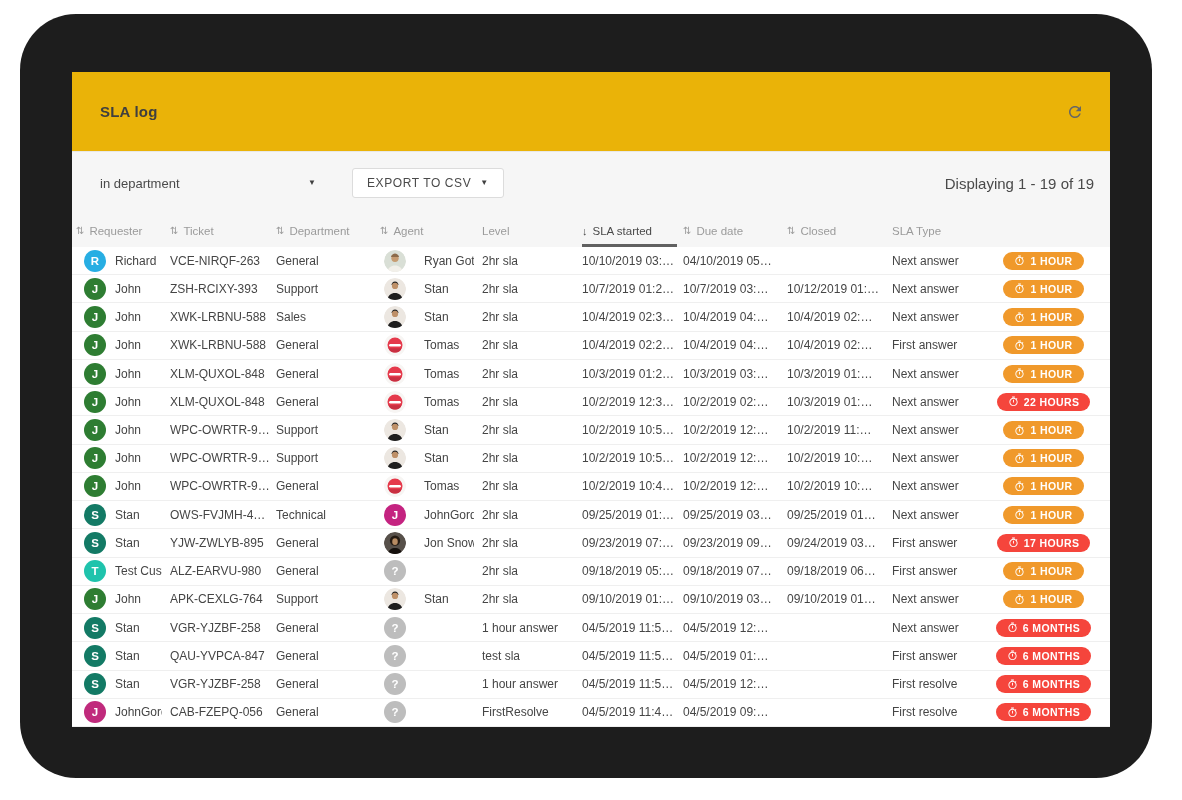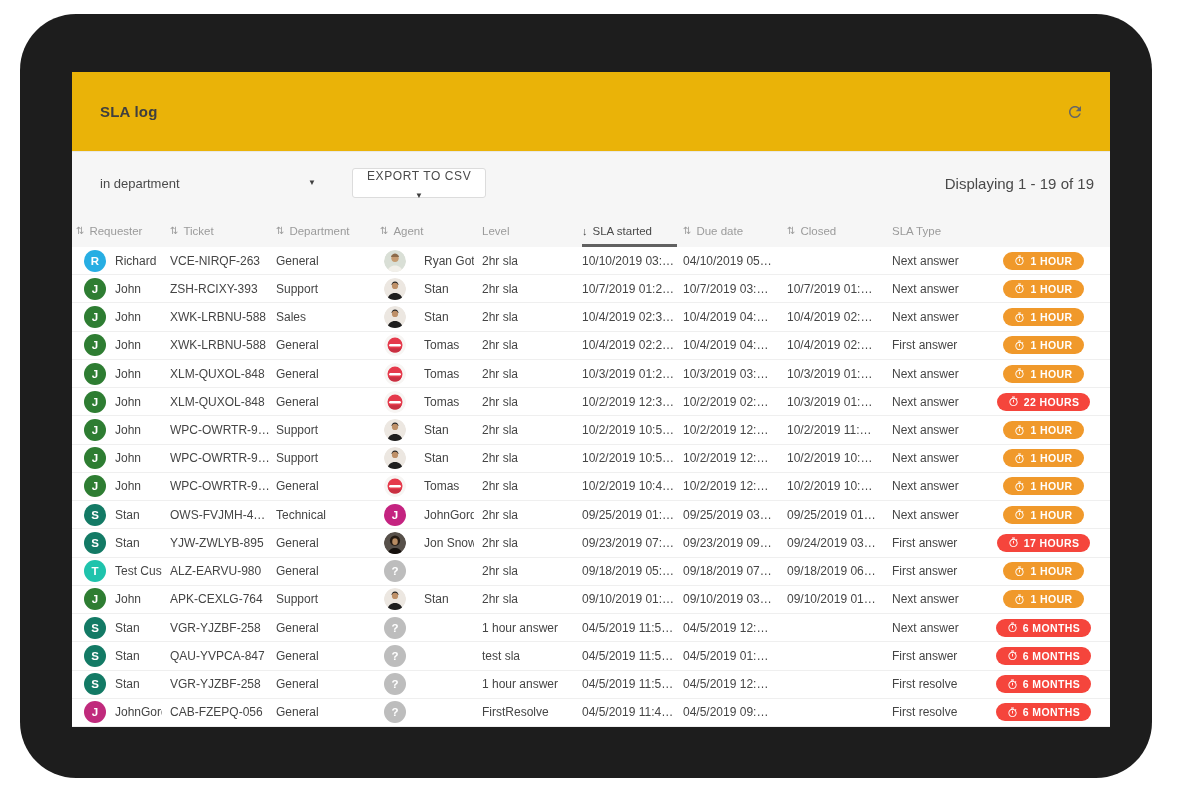--- a/index.html
+++ b/index.html
@@ -22,21 +22,21 @@
 
   
   .toolbar { flex:none; height:62px; background:var(--section_bg,#F6F6F6); display:flex;
              align-items:center; padding:0 16px 0 28px; }
   .dept-select { width:216px; display:flex; align-items:center; justify-content:space-between;
                  font-size:13px; color:#4A4A4A; cursor:pointer; }
   .caret { font-size:8px; color:#3F3F3F; line-height:1; }
   .export-btn { margin-left:36px; height:30px; display:flex; align-items:center; gap:9px;
                 background:#fff; border:1px solid var(--border_button,#DCDCDC); border-radius:3px;
                 padding:0 14px; font-size:12px; color:#4A4A4A; letter-spacing:.6px; cursor:pointer;
-                font-family:inherit;flex-direction:column; }
+                font-family:inherit; }
   .paging { margin-left:auto; font-size:15px; color:#4A4A4A; }
 
   
   .thead, .row { display:grid; padding-left:4px;
                  grid-template-columns:94px 106px 104px 102px 100px 101px 104px 105px 97px 1fr; }
   .thead { flex:none; height:33px; background:var(--section_bg,#F6F6F6); align-items:center;
            font-size:11.5px; color:var(--text_muted,#9B9B9B); }
   .th { position:relative; height:100%; display:flex; align-items:center; gap:5px; padding-right:8px;
         white-space:nowrap; overflow:hidden; cursor:pointer; }
   .th .sort-desc { display:none; font-size:11px; color:#4A4A4A; }
@@ -204,21 +204,21 @@
           <circle cx="12" cy="8.6" r="3.4" fill="#BE9068"></circle>
           <path d="M3.5 24c.8-5 4.3-7.6 8.5-7.6s7.7 2.6 8.5 7.6z" fill="#1E1E1E"></path>
         </svg>
 
       </span>
       <span class="cell-text">Stan</span>
     </div>
     <div class="cell">2hr sla</div>
     <div class="cell">10/7/2019 01:2…</div>
     <div class="cell">10/7/2019 03:…</div>
-    <div class="cell">10/7/2019 01:…</div>
+    <div class="cell">10/12/2019 01:…</div>
     <div class="cell">Next answer</div>
     <div class="cell badge-cell">
       <span class="badge warn">
         <svg class="timer-icon" width="11" height="11" viewBox="0 0 24 24">
           <path fill="#FFFFFF" d="M15 1H9v2h6V1zm-4 13h2V8h-2v6zm8.03-6.61l1.42-1.42c-.43-.51-.9-.99-1.41-1.41l-1.42 1.42C16.07 4.74 14.12 4 12 4c-4.97 0-9 4.03-9 9s4.02 9 9 9 9-4.03 9-9c0-2.12-.74-4.07-1.97-5.61zM12 20c-3.87 0-7-3.13-7-7s3.13-7 7-7 7 3.13 7 7-3.13 7-7 7z"></path>
         </svg>
         <span>1 HOUR</span>
       </span>
     </div>
   </div>

